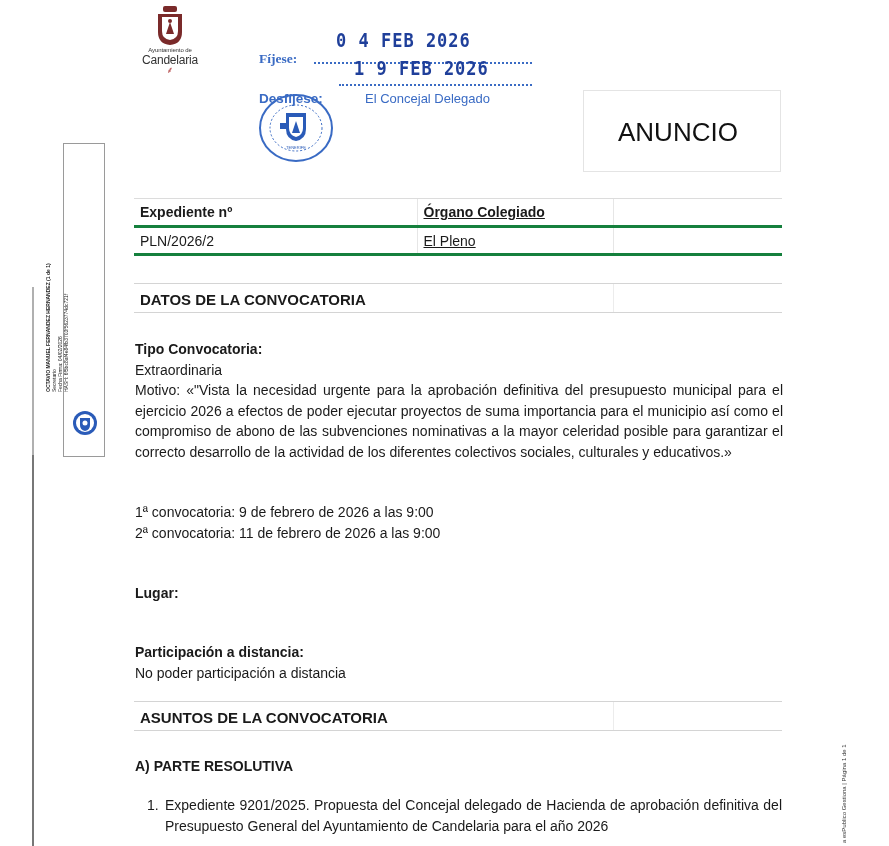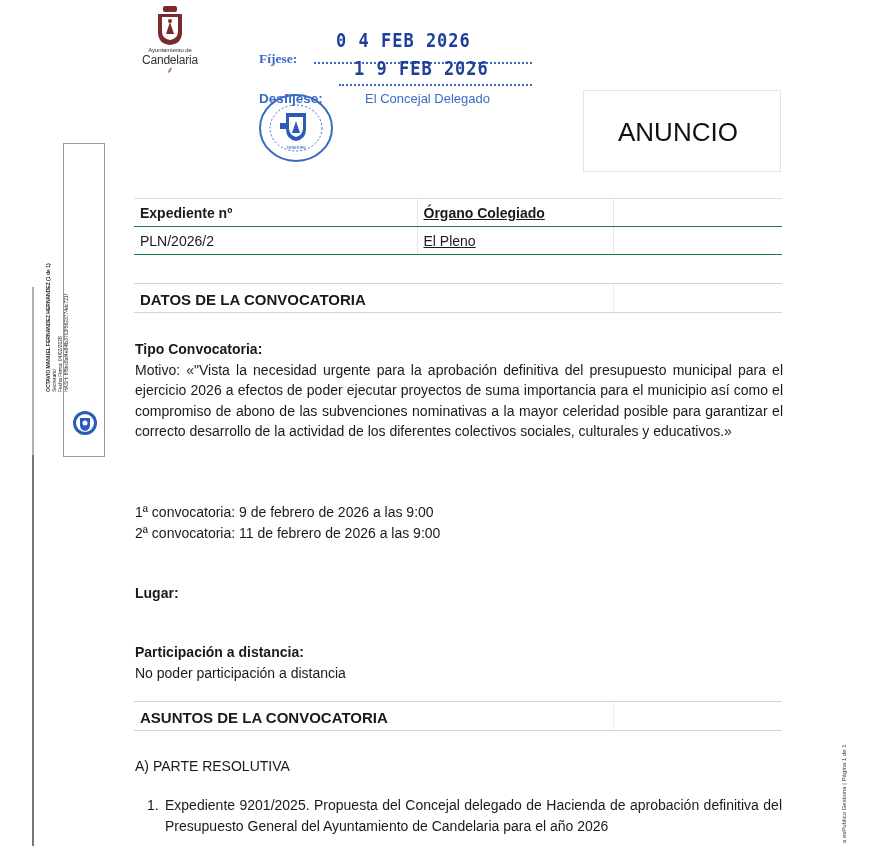--- a/index.html
+++ b/index.html
@@ -34,38 +34,38 @@
     .sig-text { position: absolute; left: 5px; bottom: 64px; width: 170px; transform-origin: left bottom; transform: rotate(-90deg) translateX(0); font-size: 5px; line-height: 6px; color: #222; white-space: nowrap; }
     .sig-text .sig-name { font-weight: bold; }
     .sig-seal { position: absolute; left: 8px; bottom: 20px; width: 26px; height: 26px; }
 
     .left-rule { position: absolute; left: 32px; top: 287px; width: 2px; height: 559px; background: linear-gradient(#b0b0b0 0 30%, #777 30% 100%); }
 
     .footer-vert { position: absolute; left: 841px; top: 843px; transform-origin: left top; transform: rotate(-90deg); font-size: 6px; color: #333; white-space: nowrap; }
 
     
     .tbl { position: absolute; left: 134px; width: 648px; border-collapse: collapse; }
-    .tbl td { border-top: 1px solid #dcdcdc; border-bottom: 1px solid #15803d; padding: 0 6px; font-size: 14px; height: 28px; }
+    .tbl td { border-top: 1px solid #dcdcdc; border-bottom: 3px solid #15803d; padding: 0 6px; font-size: 14px; height: 28px; }
     .tbl td.sep { border-left: 1px solid #e6e6e6; text-decoration: underline; }
     .t1 { top: 198px; }
     .t1 td.h { font-weight: bold; }
     .band { position: absolute; left: 134px; width: 648px; height: 30px; border-top: 1px solid #d4d4d4; border-bottom: 1px solid #d4d4d4; }
     .band .lbl { position: absolute; left: 6px; top: 7px; font-size: 15px; font-weight: bold; text-align: center; }
     .band .div { position: absolute; left: 479px; top: 0; bottom: 0; border-left: 1px solid #ececec; }
     .band1 { top: 283px; }
     .band2 { top: 701px; }
 
     .section { position: absolute; left: 135px; width: 648px; font-size: 14px; line-height: 20.5px; }
     .section .hd { font-weight: bold; }
     .justify { text-align: justify; }
     .s-tipo { top: 339px; }
     .s-fecha { top: 502px; }
     .s-lugar { top: 583px; }
     .s-part { top: 642px; }
-    .s-parte { top: 756px; font-weight: normal; font-size: 14px; }
+    .s-parte { top: 756px; font-weight: bold; font-size: 14px; }
     .s-item { position: absolute; left: 147px; top: 795px; width: 635px; font-size: 14px; line-height: 20.5px; }
     .s-item .num { position: absolute; left: 0; top: 0; }
     .s-item .txt { margin-left: 18px; text-align: justify; }
   </style>
 </head>
 <body>
 
 <div class="logo">
   <svg width="30" height="40" viewBox="0 0 30 40">
     <rect x="8" y="0" width="14" height="6" rx="2" fill="#7a2a2a"></rect>
@@ -132,20 +132,21 @@
 </tbody>
   </table>
 
 <div class="band band1">
   <div class="lbl">DATOS DE LA CONVOCATORIA</div>
   <div class="div"></div>
 </div>
 
 <div class="section s-tipo">
   <div class="hd">Tipo Convocatoria:</div>
+  <div>Extraordinaria</div>
   <div class="justify">Motivo: «"Vista la necesidad urgente para la aprobación definitiva del presupuesto municipal para el ejercicio 2026 a efectos de poder ejecutar proyectos de suma importancia para el municipio así como el compromiso de abono de las subvenciones nominativas a la mayor celeridad posible para garantizar el correcto desarrollo de la actividad de los diferentes colectivos sociales, culturales y educativos.»</div>
 </div>
 
 <div class="section s-fecha">
   <div>1ª convocatoria: 9 de febrero de 2026 a las 9:00</div>
   <div>2ª convocatoria: 11 de febrero de 2026 a las 9:00</div>
 </div>
 
 <div class="section s-lugar">
   <div class="hd">Lugar:</div>

